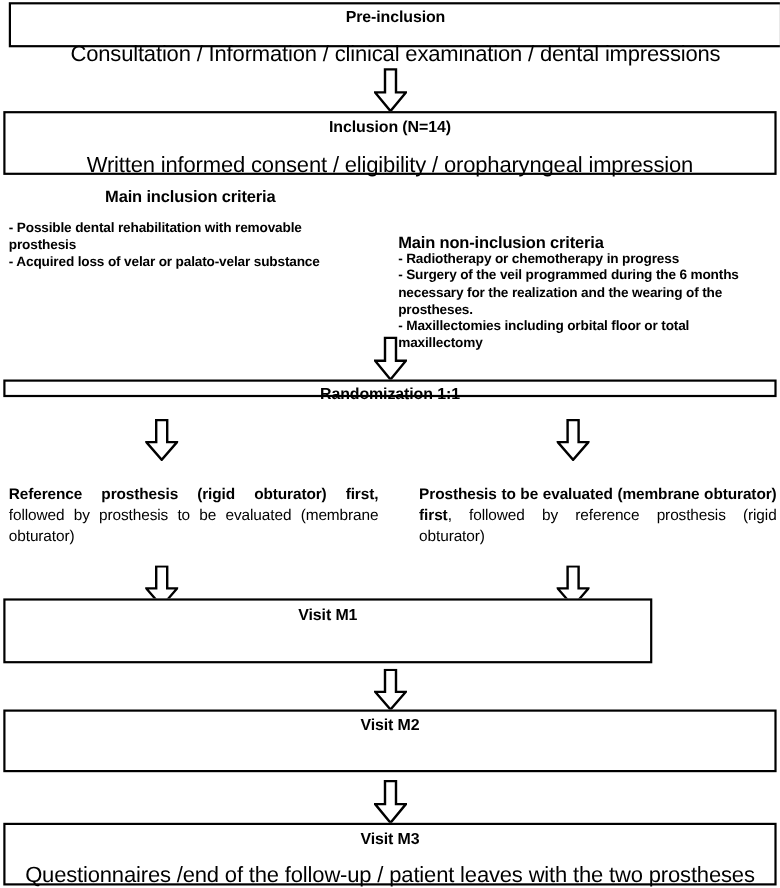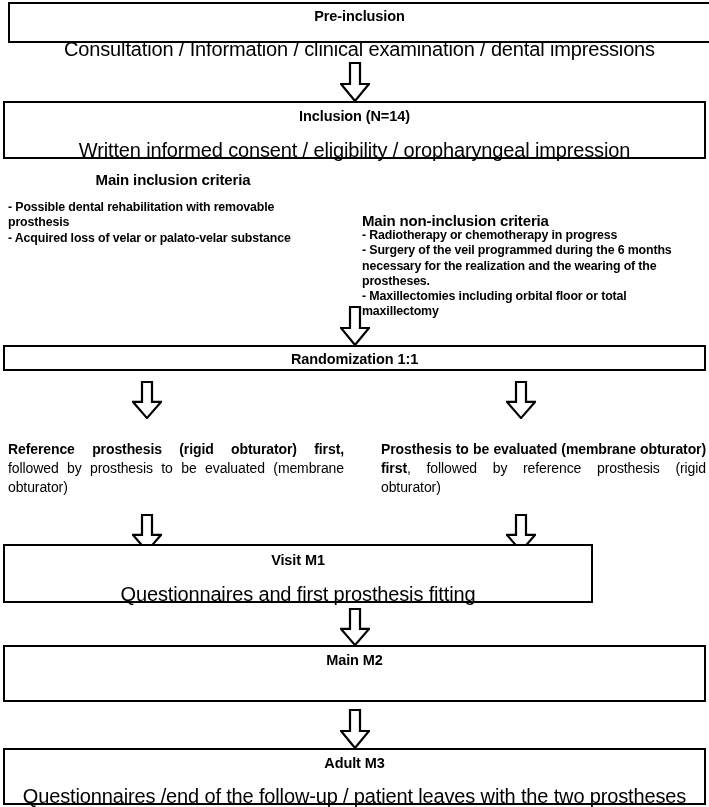--- a/index.html
+++ b/index.html
@@ -37,21 +37,21 @@
 
   
   #pre-inclusion-box  { left: 8px;  top: 2px;   width: 703px; height: 41px;  }
   #pre-inclusion-box .title { margin-top: 4px; }
   #pre-inclusion-box .sub   { margin-top: 14px; }
 
   #inclusion-box      { left: 3px;  top: 101px; width: 703px; height: 58px;  }
   #inclusion-box .title { margin-top: 5px; }
   #inclusion-box .sub   { margin-top: 15px; }
 
-  #randomization-box  { left: 3px;  top: 345px; width: 703px; height: 26px;  }
+  #randomization-box  { left: 3px;  top: 345px; width: 703px; height: 16px;  }
   #randomization-box .title { margin-top: 4px; }
 
   #visit-m1-box       { left: 3px;  top: 544px; width: 590px; height: 59px;  }
   #visit-m1-box .title { margin-top: 6px; }
   #visit-m1-box .sub   { margin-top: 15px; }
 
   #visit-m2-box       { left: 3px;  top: 645px; width: 703px; height: 57px;  }
   #visit-m2-box .title { margin-top: 5px; }
   #visit-m2-box .sub   { margin-top: 14px; }
 
@@ -178,35 +178,34 @@
 </div>
 
 <div class="arrow" style="left:506px; top:514px; height:38px;">
   <svg viewBox="0 0 30 40" preserveAspectRatio="none">
     <polygon points="10,1 20,1 20,22 29,22 15,39 1,22 10,22" fill="#ffffff" stroke="#000000" stroke-width="2.2" stroke-linejoin="miter"></polygon>
   </svg>
 </div>
 
 <div class="box" id="visit-m1-box">
   <div class="title">Visit M1</div>
-  <div class="sub">Questionnaires and first prosthesis fitting</div>
 </div>
 
 <div class="arrow" style="left:340px; top:608px; height:38px;">
   <svg viewBox="0 0 30 40" preserveAspectRatio="none">
     <polygon points="10,1 20,1 20,22 29,22 15,39 1,22 10,22" fill="#ffffff" stroke="#000000" stroke-width="2.2" stroke-linejoin="miter"></polygon>
   </svg>
 </div>
 
 <div class="box" id="visit-m2-box">
-  <div class="title">Main M2</div>
+  <div class="title">Visit M2</div>
 </div>
 
 <div class="arrow" style="left:340px; top:709px; height:40px;">
   <svg viewBox="0 0 30 40" preserveAspectRatio="none">
     <polygon points="10,1 20,1 20,22 29,22 15,39 1,22 10,22" fill="#ffffff" stroke="#000000" stroke-width="2.2" stroke-linejoin="miter"></polygon>
   </svg>
 </div>
 
 <div class="box" id="visit-m3-box">
-  <div class="title">Adult M3</div>
+  <div class="title">Visit M3</div>
   <div class="sub">Questionnaires /end of the follow-up / patient leaves with the two prostheses</div>
 </div>
 
 </body></html>

